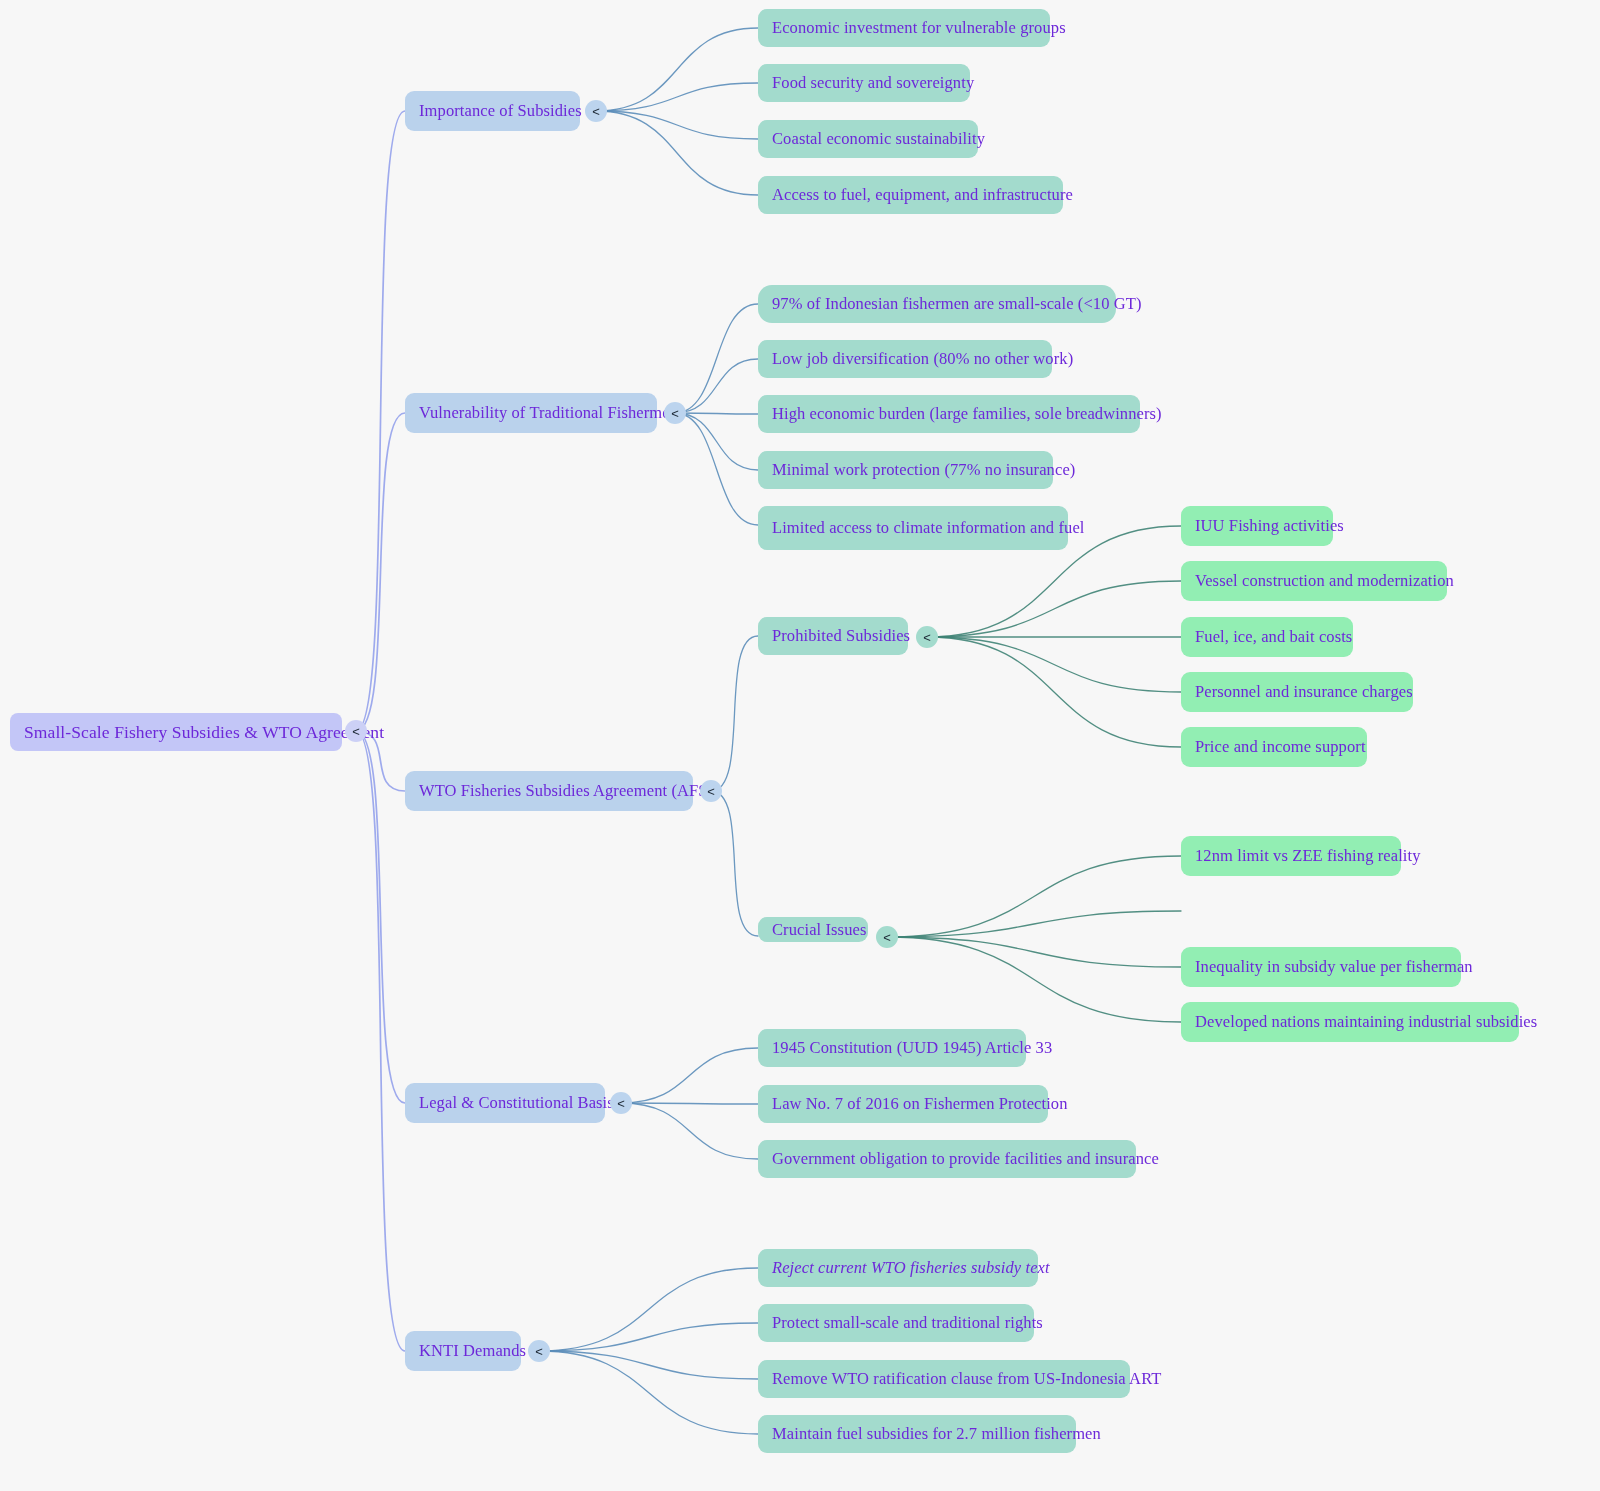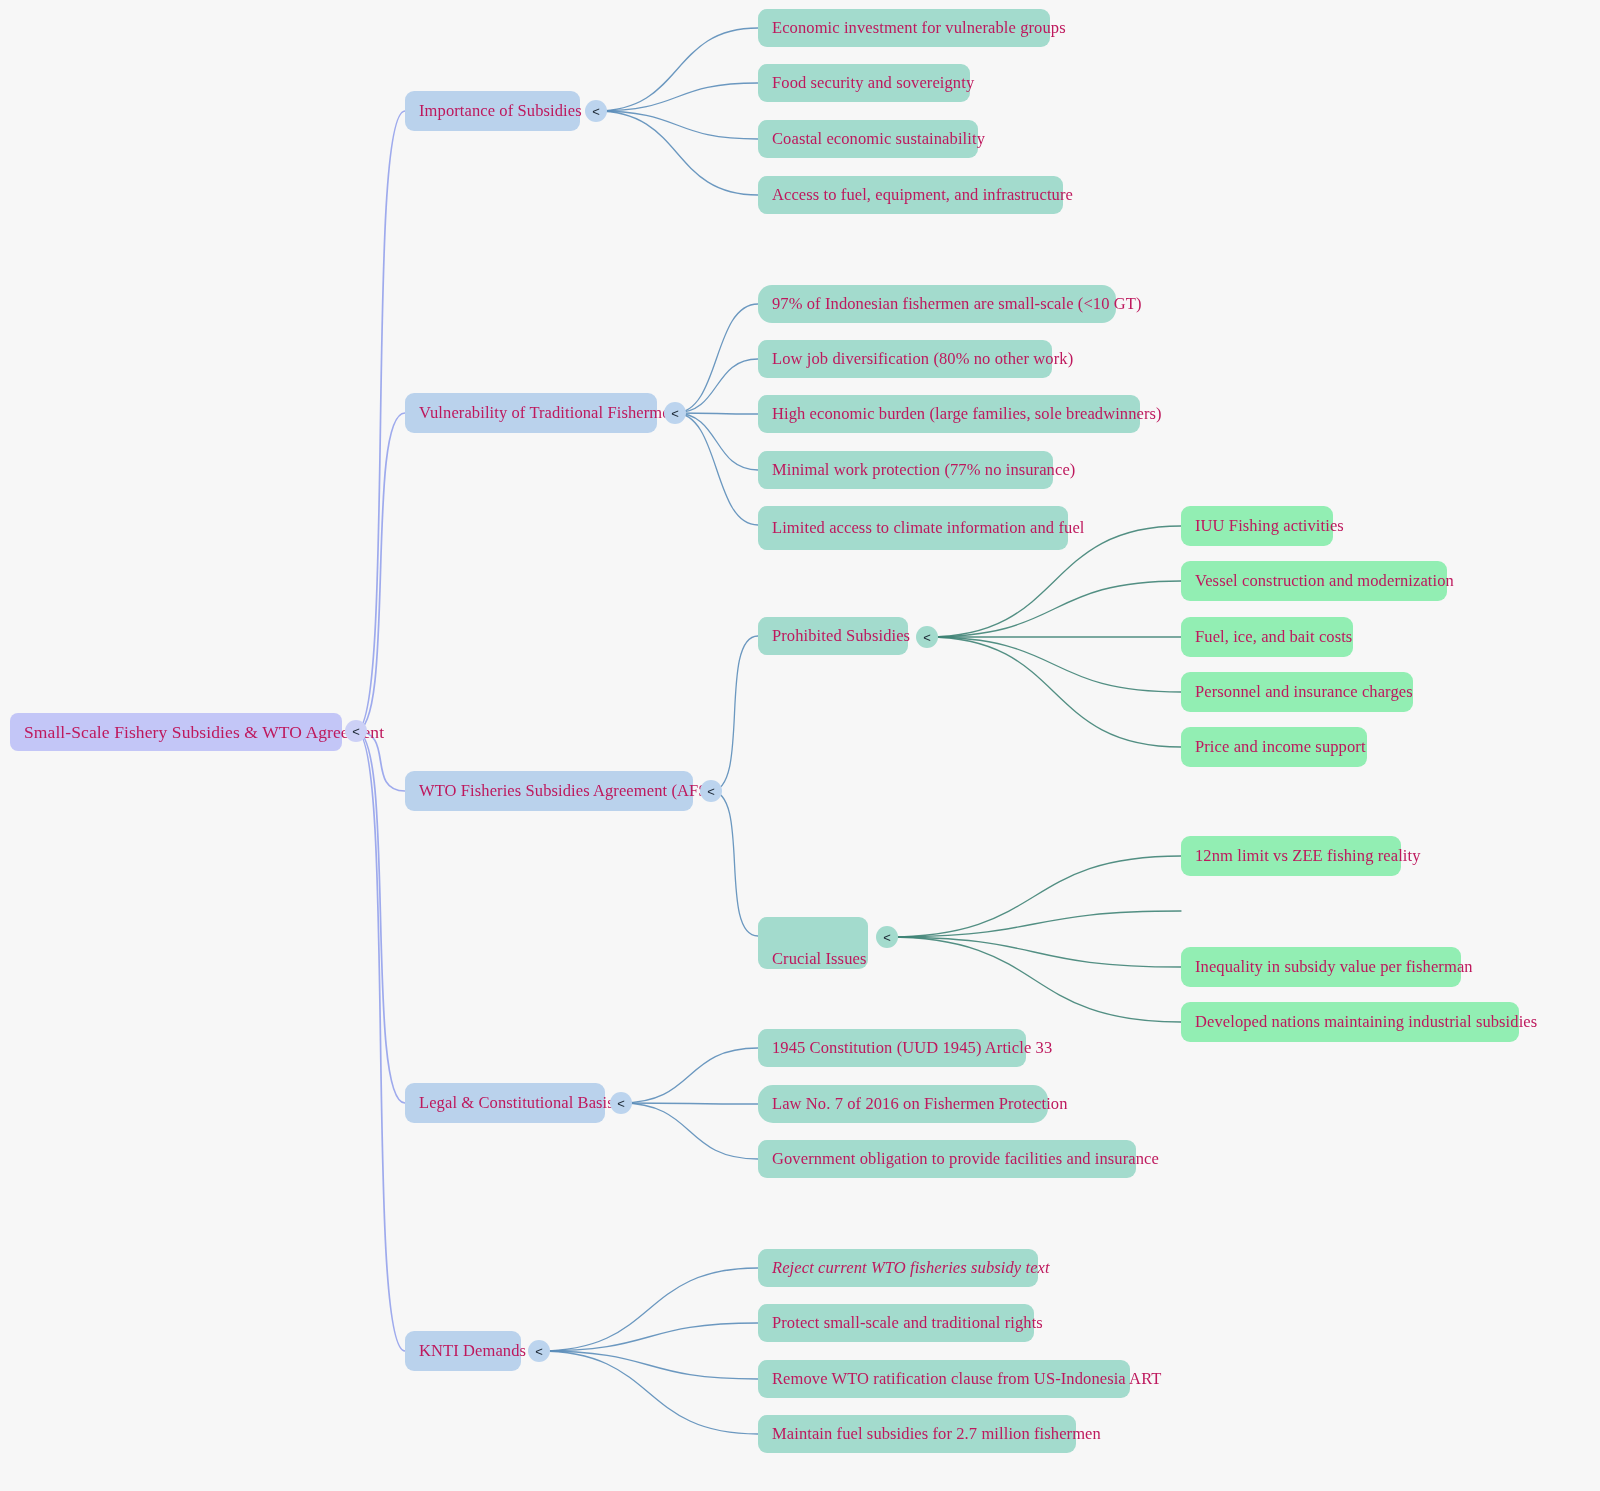--- a/index.html
+++ b/index.html
@@ -10,23 +10,23 @@
     overflow:hidden;
     position:relative;
   }
   #map{position:absolute;left:0;top:0;width:1600px;height:1491px;}
   .edges{position:absolute;left:0;top:0;width:1600px;height:1491px;pointer-events:none;}
   .node{
     position:absolute;
     box-sizing:border-box;
     display:flex;align-items:center;
     border-radius:9px;
-    color:#be185d;
+    color:#6d28d9;
     white-space:nowrap;
-    padding:0 14px;
+    padding:8px 14px;
     letter-spacing:.1px;
   }
   .node.root{background:#c3c6f7;font-size:17.5px;height:38px;border-radius:8px;}
   .node.lvl2{background:#bad2ec;font-size:16.5px;height:40px;}
   .node.lvl3{background:#a3dbcd;font-size:16.5px;height:38px;}
   .node.lvl4{background:#92eeb3;font-size:16.5px;height:40px;}
   .collapse{
     position:absolute;
     width:22px;height:22px;border-radius:50%;
     display:flex;align-items:center;justify-content:center;
@@ -125,28 +125,28 @@
     <div class="node lvl3" style="left: 758px; top: 451px; width: 295px; height: 38px;">
       <span>Minimal work protection (77% no insurance)</span>
     </div>
     <div class="node lvl3" style="left: 758px; top: 506px; width: 310px; height: 44px;">
       <span>Limited access to climate information and fuel</span>
     </div>
     <div class="node lvl3" style="left: 758px; top: 617px; width: 150px; height: 38px;">
       <span>Prohibited Subsidies</span>
     </div>
     <div class="collapse c-teal" style="left: 916px; top: 626px;">&lt;</div>
-    <div class="node lvl3" style="left: 758px; top: 917px; width: 110px; height: 52px; align-items: flex-end;">
+    <div class="node lvl3" style="left: 758px; top: 917px; width: 110px; height: 25px;">
       <span>Crucial Issues</span>
     </div>
     <div class="collapse c-teal" style="left: 876px; top: 926px;">&lt;</div>
     <div class="node lvl3" style="left: 758px; top: 1029px; width: 268px; height: 38px;">
       <span>1945 Constitution (UUD 1945) Article 33</span>
     </div>
-    <div class="node lvl3" style="left: 758px; top: 1085px; width: 290px; height: 38px; border-radius: 15px;">
+    <div class="node lvl3" style="left: 758px; top: 1085px; width: 290px; height: 38px;">
       <span>Law No. 7 of 2016 on Fishermen Protection</span>
     </div>
     <div class="node lvl3" style="left: 758px; top: 1140px; width: 378px; height: 38px;">
       <span>Government obligation to provide facilities and insurance</span>
     </div>
     <div class="node lvl3" style="left: 758px; top: 1249px; width: 280px; height: 38px; font-style: italic;">
       <span>Reject current WTO fisheries subsidy text</span>
     </div>
     <div class="node lvl3" style="left: 758px; top: 1304px; width: 276px; height: 38px;">
       <span>Protect small-scale and traditional rights</span>

